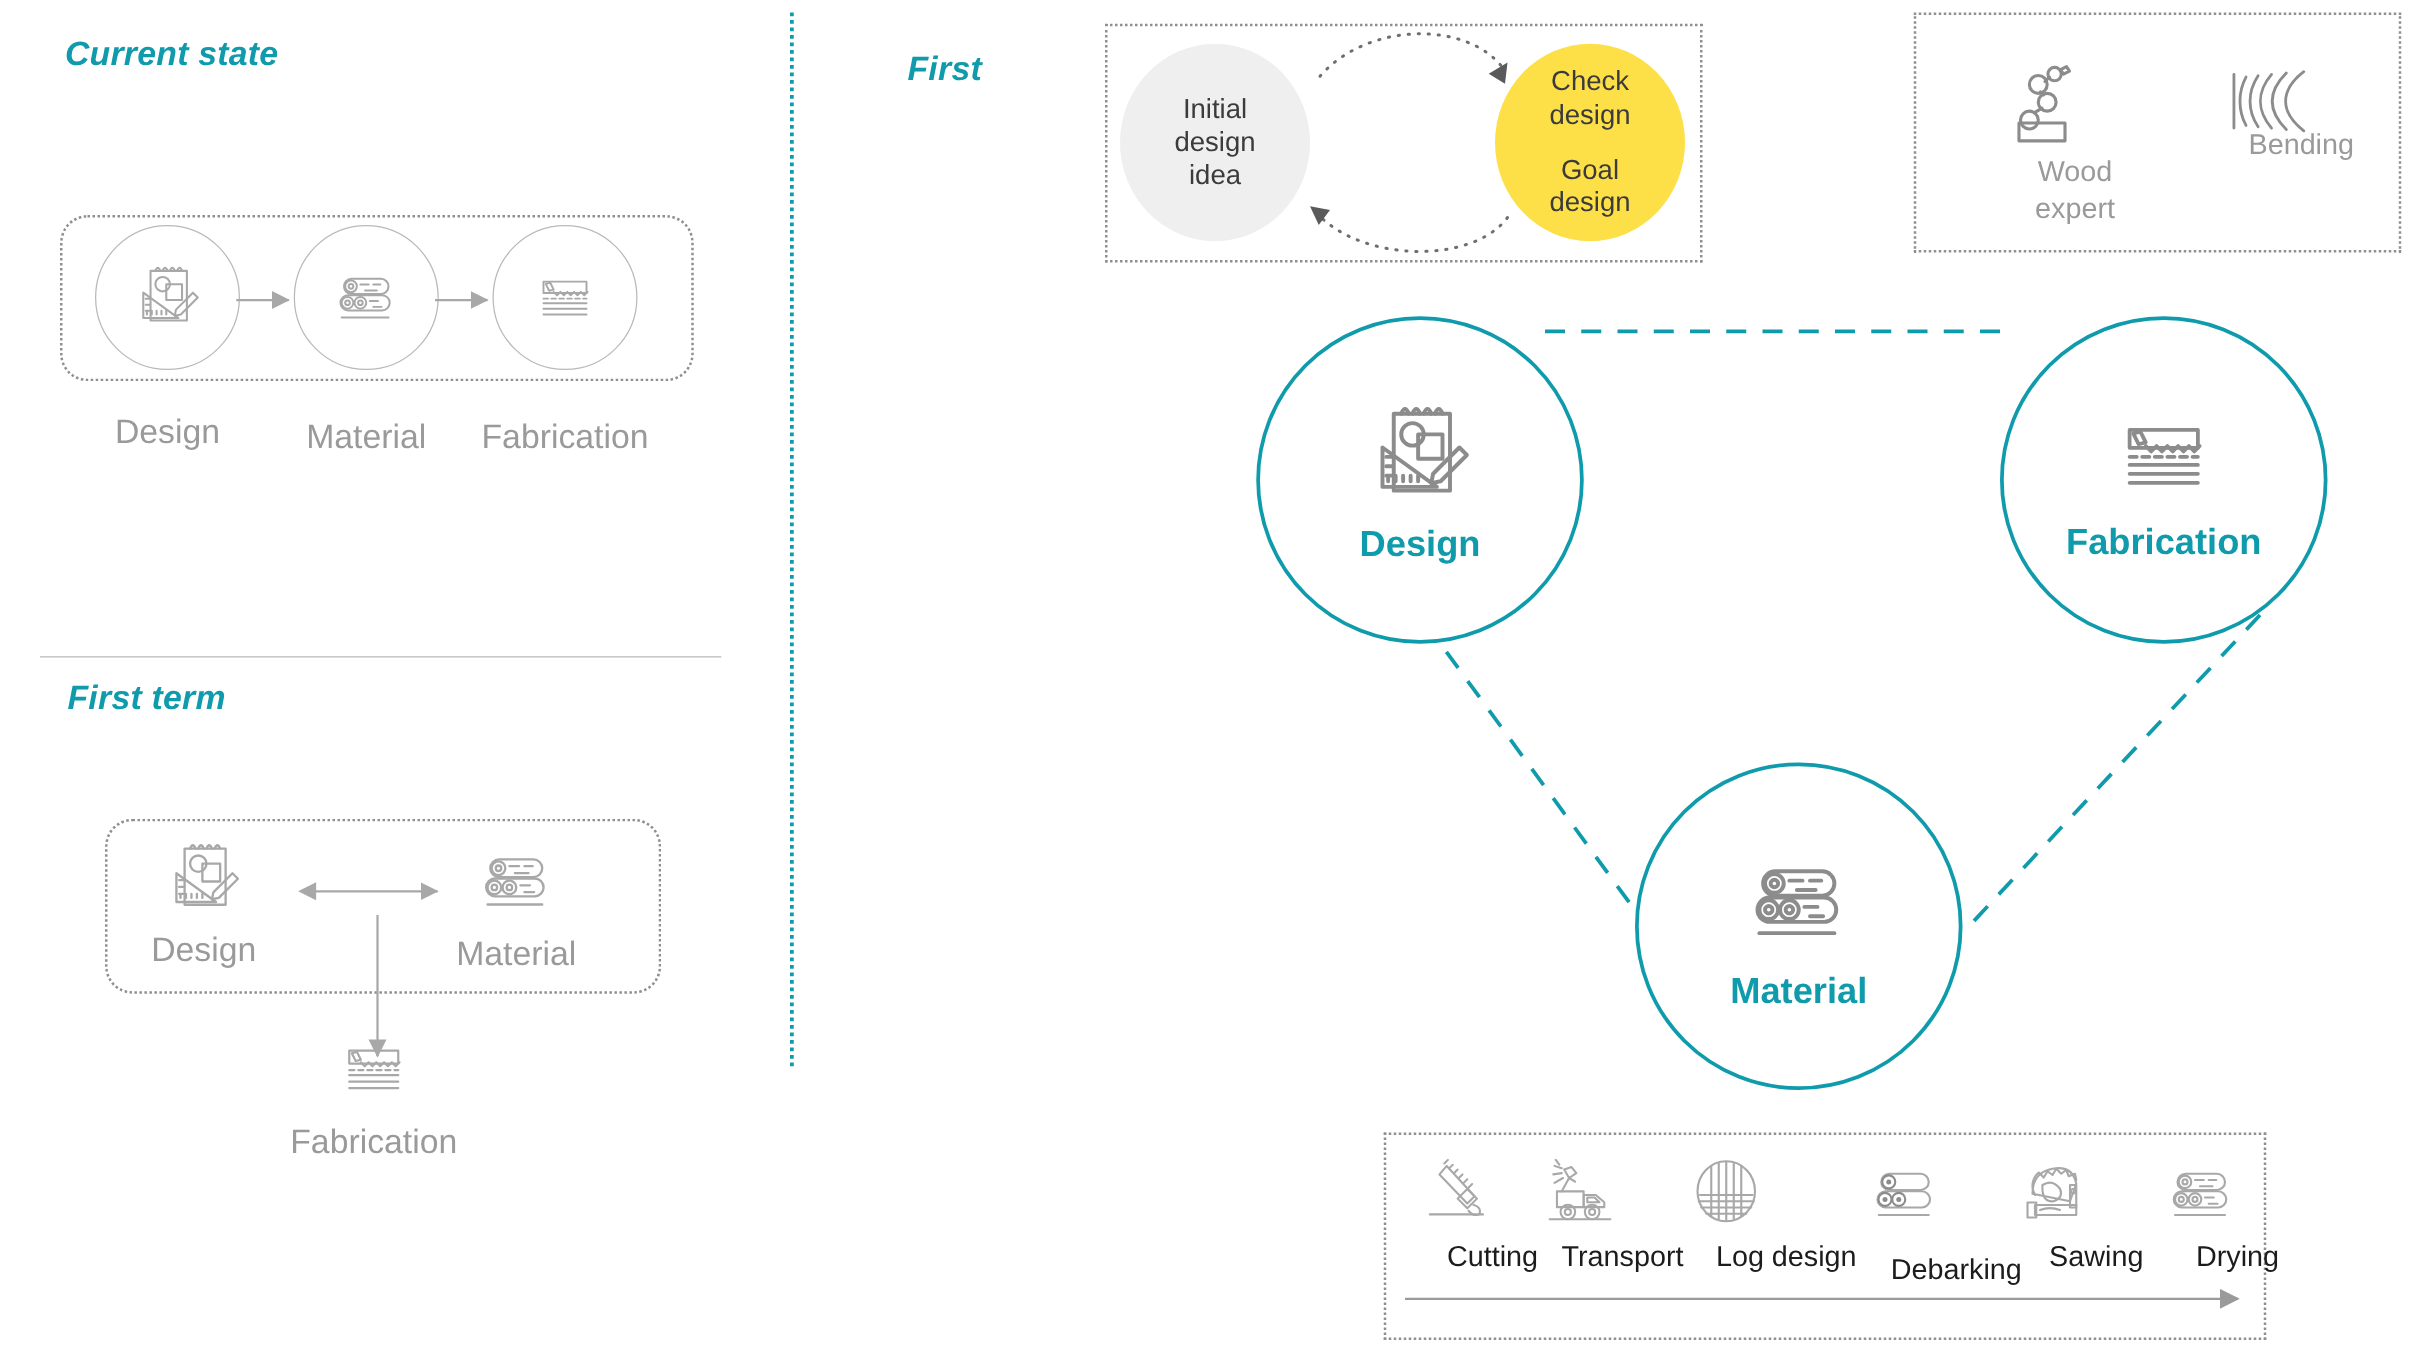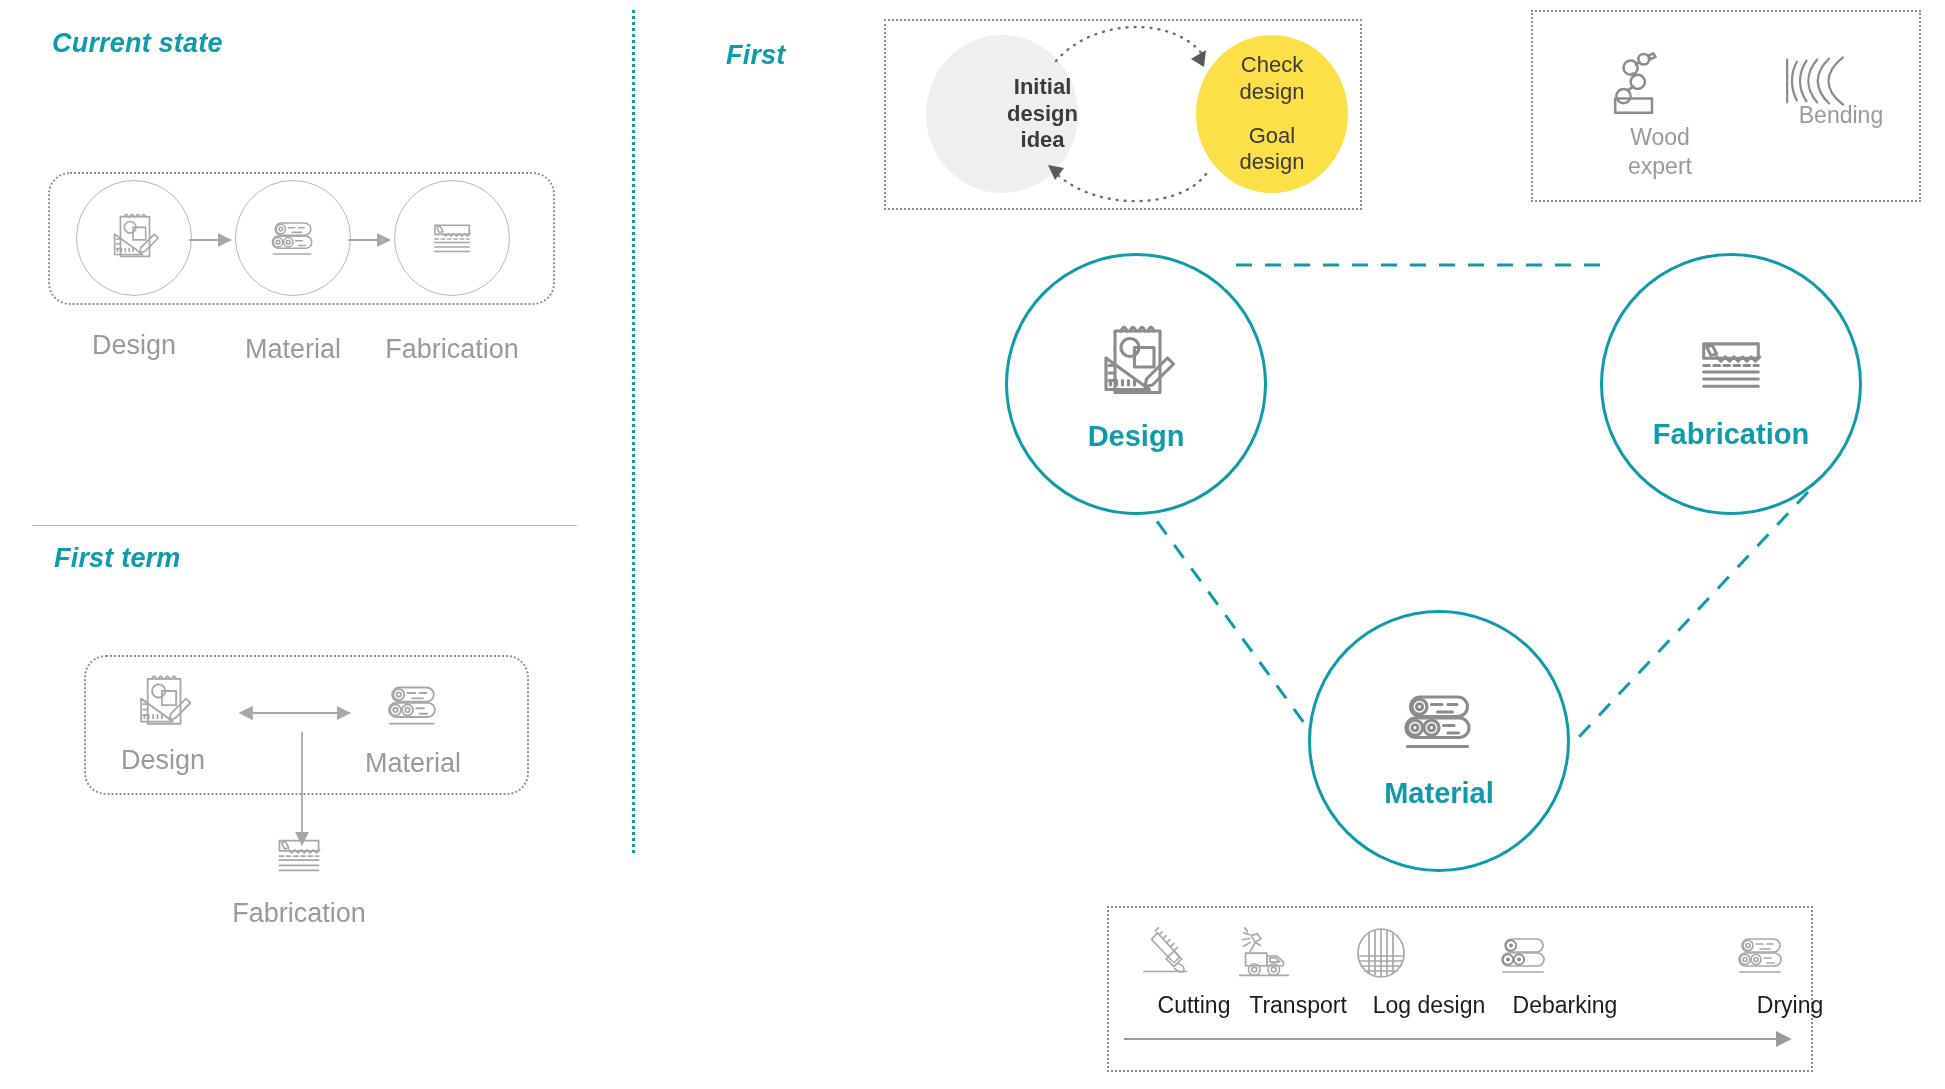--- a/index.html
+++ b/index.html
@@ -194,22 +194,22 @@
         <path class="gl-thin" d="M13 37 h38 M13 42 h38 M13 47 h38"></path>
       </svg>
     </span>
   </div>
   <div class="abs cap" style="left:199px;top:898px;width:200px;">Fabrication</div>
 
   <div class="abs sec-title" style="left:726px;top:40px;">First</div>
 
   <div class="abs dotted-box" style="left:884px;top:19px;width:478px;height:191px;"></div>
 
-  <div class="abs" style="left:926px;top:35px;width:152px;height:158px;border-radius:50%;
-              background:#efefef;display:flex;align-items:center;justify-content:flex-end;font-weight:bold;">
+  <div class="abs" style="left:896px;top:35px;width:152px;height:158px;border-radius:50%;
+              background:#efefef;display:flex;align-items:center;justify-content:center;">
     <div class="cap-dark">
       <div>Initial</div>
       <div>design</div>
       <div>idea</div>
     </div>
   </div>
 
   <div class="abs" style="left:1196px;top:35px;width:152px;height:158px;border-radius:50%;
               background:#fde047;display:flex;flex-direction:column;align-items:center;justify-content:center;">
     <div class="cap-dark">
@@ -372,23 +372,38 @@
         <path d="M28 18 h7 M39 18 h6 M32 23 h10" stroke="#ffffff" stroke-width="1.8" stroke-linecap="round" fill="none"></path>
         <rect class="gl-thin" x="11" y="27" width="42" height="13" rx="6.5" fill="#8c8c8c"></rect>
         <circle cx="17" cy="33.5" r="5.2" fill="#ffffff" stroke="#8c8c8c" stroke-width="1.7"></circle>
         <circle cx="17" cy="33.5" r="2" fill="#8c8c8c"></circle>
         <circle cx="28" cy="33.5" r="5.2" fill="#ffffff" stroke="#8c8c8c" stroke-width="1.7"></circle>
         <circle cx="28" cy="33.5" r="2" fill="#8c8c8c"></circle>
         <path d="M36 32 h7 M39 37 h7" stroke="#ffffff" stroke-width="1.8" stroke-linecap="round" fill="none"></path>
         <path class="gl-thin" d="M12 46 h40" stroke-width="2.4"></path>
       </svg>
     </span>
-    <div class="cap-proc" style="margin-top:6px;">Debarking</div>
-  </div>
-
+    <div class="cap-proc" style="margin-top:16px;">Debarking</div>
+  </div>
+
+  <div class="abs" style="left:1612px;top:926px;width:130px;text-align:center;">
+    <span>
+      <svg width="64" height="60" viewBox="0 0 64 60" aria-hidden="true">
+        <path class="gl-thin" d="M16 30 a14 14 0 0 1 3 -18 l4 4 3 -5 4 3 3 -5 4 4 4 -3 2 5 5 -2 1 5"></path>
+        <path class="gl-thin" d="M14 29 q0 -17 16 -20 q16 -3 19 12 l-5 14 z"></path>
+        <path class="gl-thin" d="M22 22 q8 -5 14 3 q3 7 -5 10 q-10 1 -9 -13 z"></path>
+        <path class="gl-thin" d="M44 22 v18 h5 v-18 z"></path>
+        <circle class="gl-thin" cx="46.5" cy="27" r="1.8"></circle>
+        <rect class="gl-thin" x="16" y="38" width="33" height="8"></rect>
+        <rect class="gl-thin" x="10" y="36" width="7" height="12"></rect>
+        <path class="gl-thin" d="M20 42 q8 -3 16 0"></path>
+      </svg>
+    </span>
+    <div class="cap-proc" style="margin-top:6px;">Sawing</div>
+  </div>
 
   <div class="abs" style="left:1728px;top:926px;width:124px;text-align:center;">
     <span>
       <svg width="64" height="60" viewBox="0 0 64 60" aria-hidden="true">
         <rect class="gl-thin" x="14" y="13" width="38" height="13" rx="6.5"></rect>
         <circle class="gl-thin" cx="20" cy="19.5" r="5"></circle>
         <circle class="gl-thin" cx="20" cy="19.5" r="2"></circle>
         <path class="gl-thin" d="M28 18 h7 M39 18 h6 M32 23 h10"></path>
         <rect class="gl-thin" x="11" y="27" width="42" height="13" rx="6.5"></rect>
         <circle class="gl-thin" cx="17" cy="33.5" r="5"></circle>

